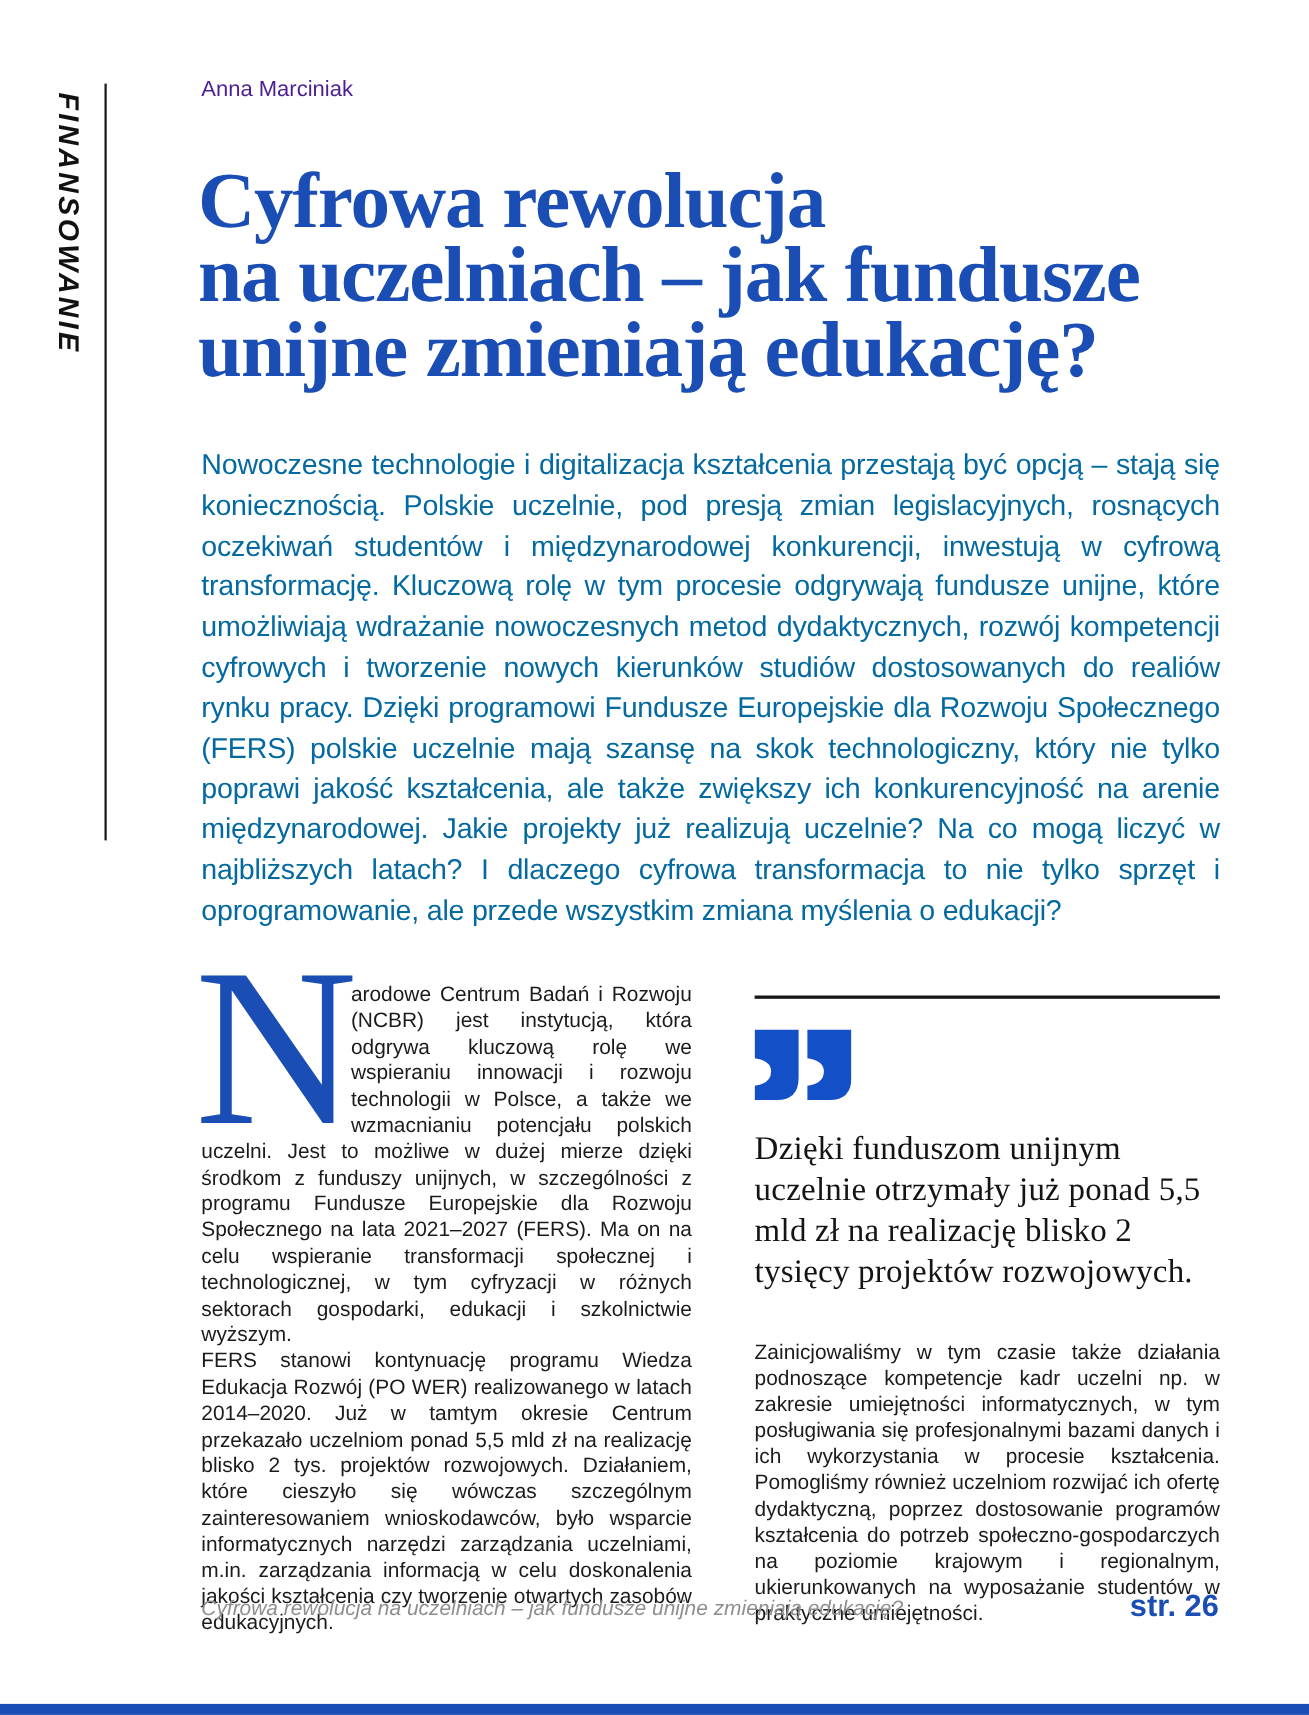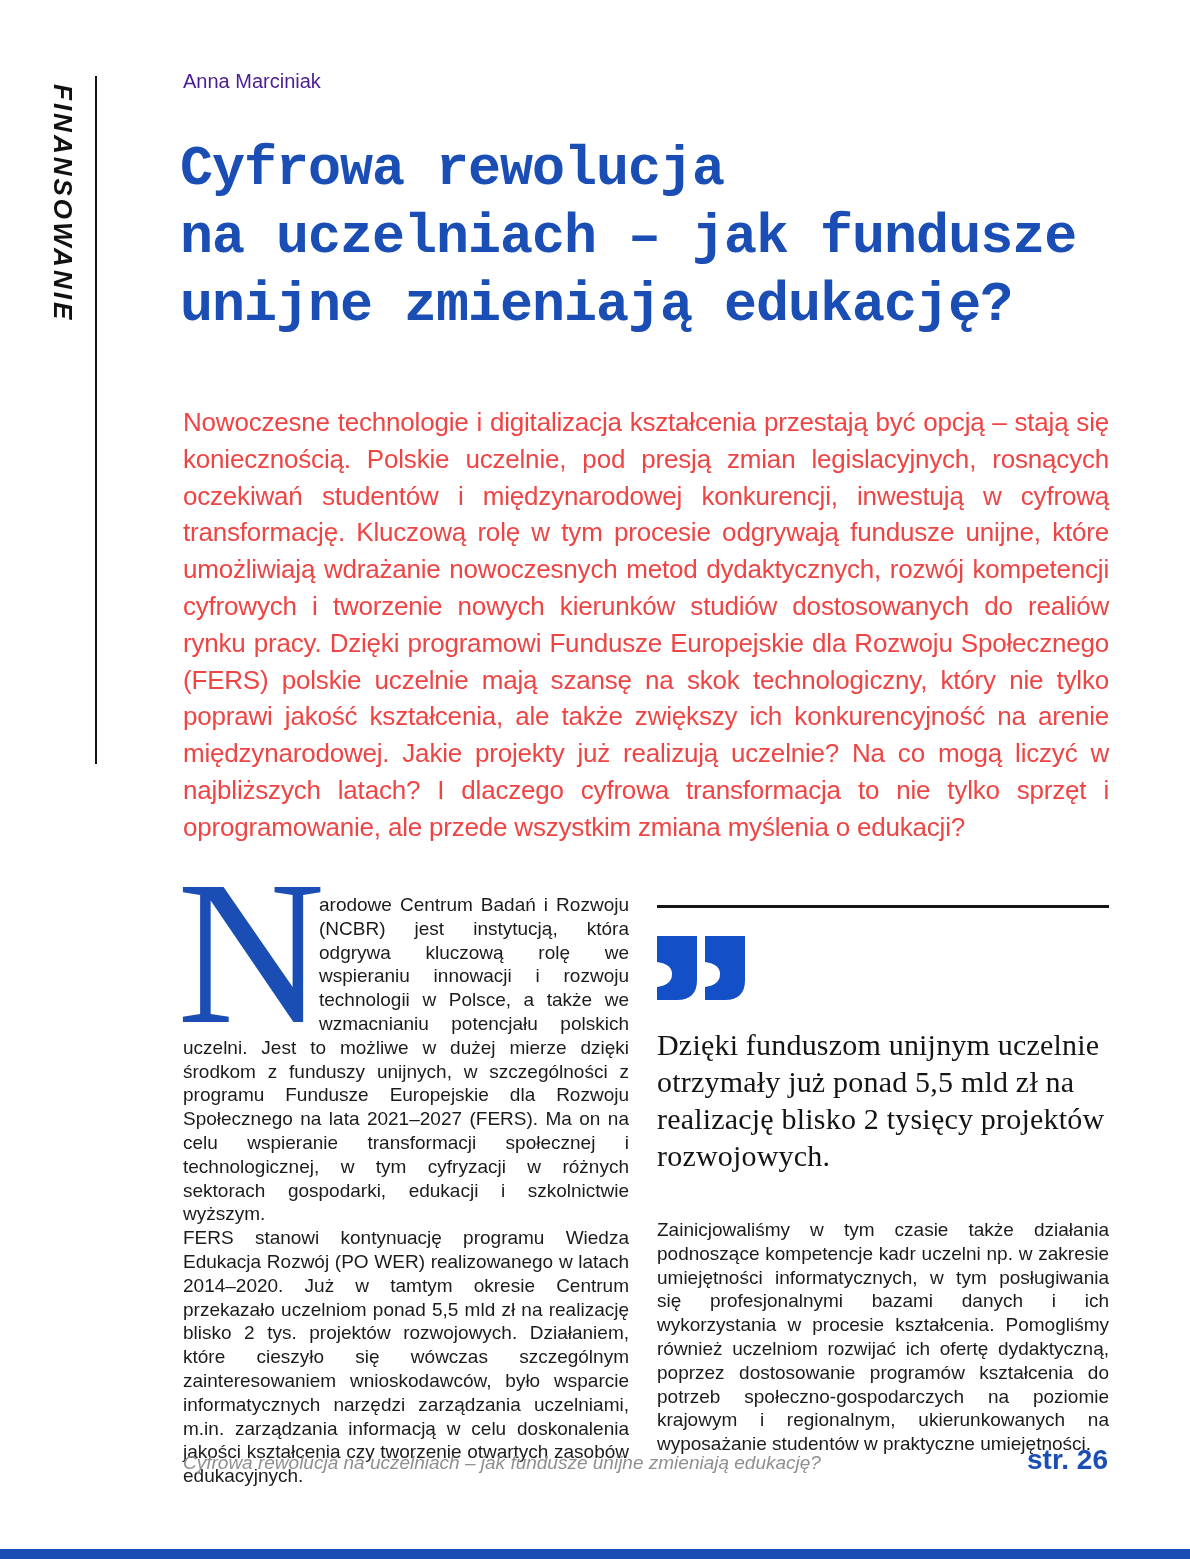--- a/index.html
+++ b/index.html
@@ -30,45 +30,45 @@
   .side-rule{
     position:absolute;left:95px;top:76px;
     width:2px;height:688px;background:#161616;
   }
   
   .author{
     position:absolute;left:183px;top:70px;
     font-size:20px;color:#4c1d95;
   }
   .title{
-    position:absolute;left:180px;top:136px;
-    font-family:Liberation Mono, monospace;
+    position:absolute;left:180px;top:148px;
+    font-family:Liberation Serif, serif;
     font-weight:700;
-    font-size:55px;line-height:68px;
+    font-size:72px;line-height:68px;
     letter-spacing:-1px;
     color:var(--accent-blue);
     white-space:pre-line;
   }
   
   .lead{
     position:absolute;left:183px;top:404px;
     width:926px;
     font-size:26px;line-height:36.8px;
     letter-spacing:-0.2px;
     text-align:justify;
-    color:#ef4444;
+    color:#0369a1;
   }
   
   .columns{
     position:absolute;left:183px;top:893px;
     width:926px;
     display:flex;gap:28px;
   }
   .col-left{width:446px;flex:0 0 446px;}
-  .col-right{width:452px;flex:1;}
+  .col-right{width:452px;flex:1;margin-left:29px;}
   .body-p{
     font-size:19px;line-height:23.8px;
     text-align:justify;
     hyphens:auto;-webkit-hyphens:auto;
     color:#1b1b1b;
   }
   .col-left .body-p + .body-p{}
   
   .dropcap{
     float:left;

